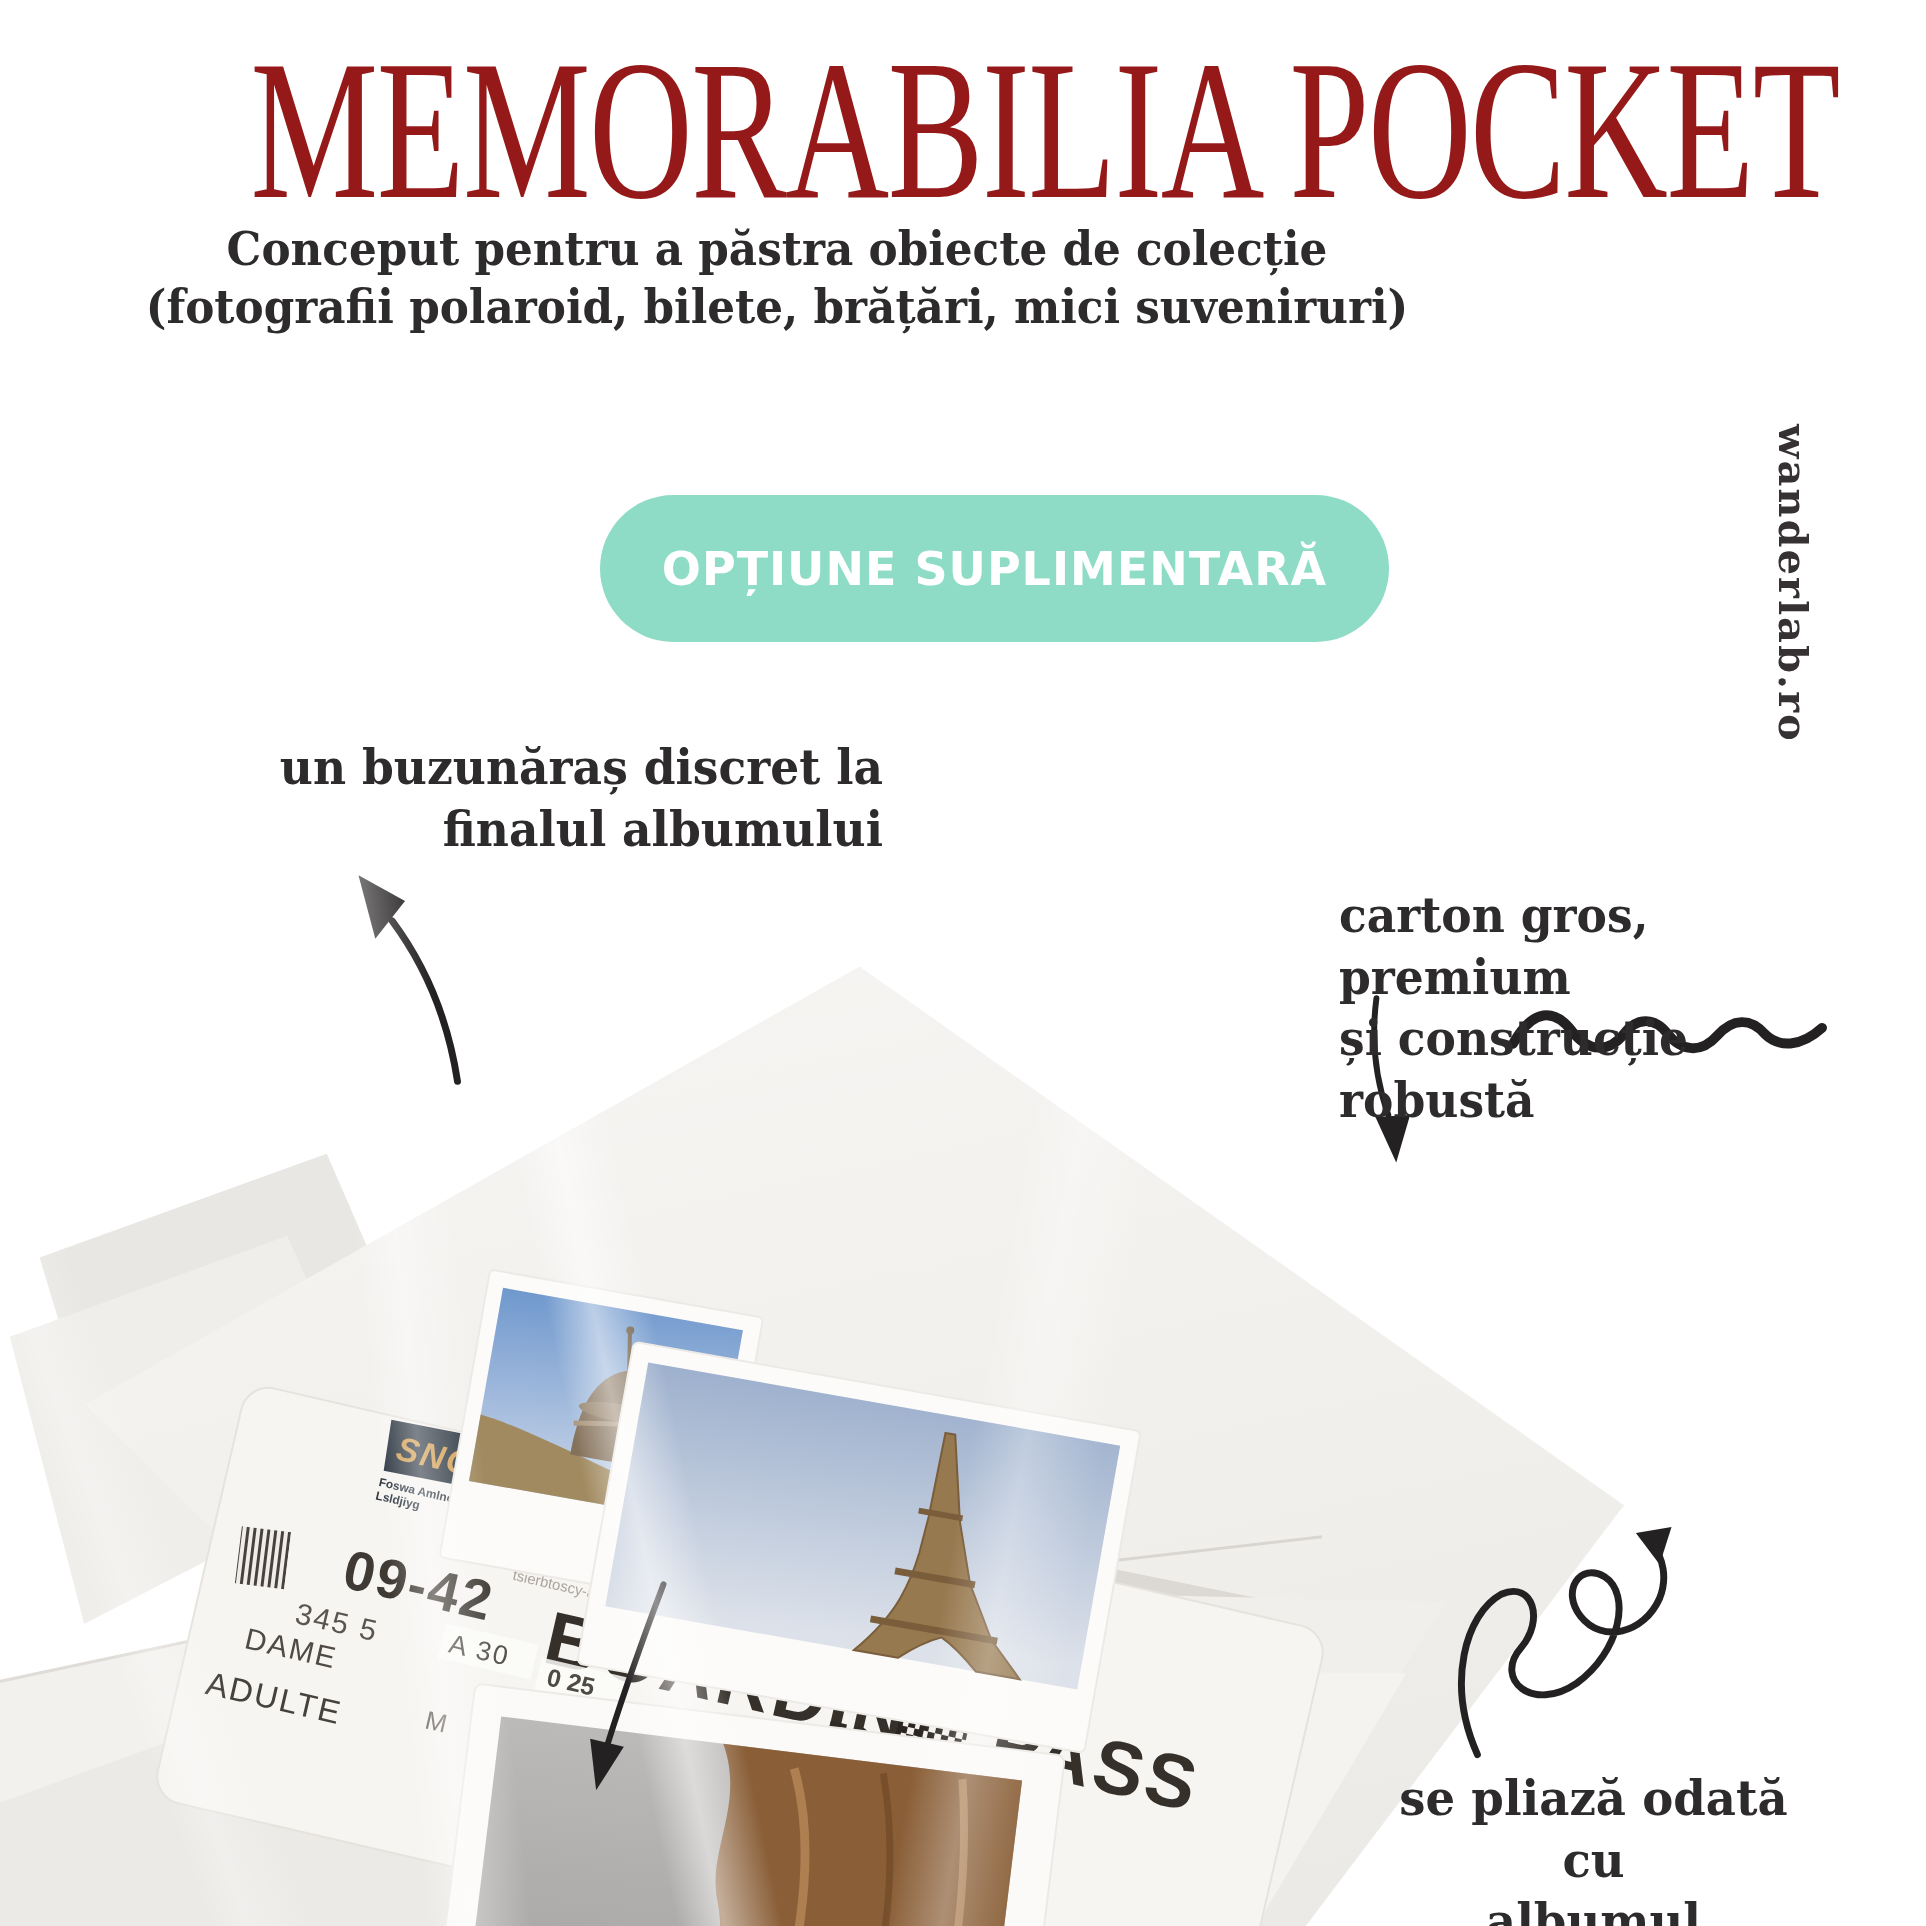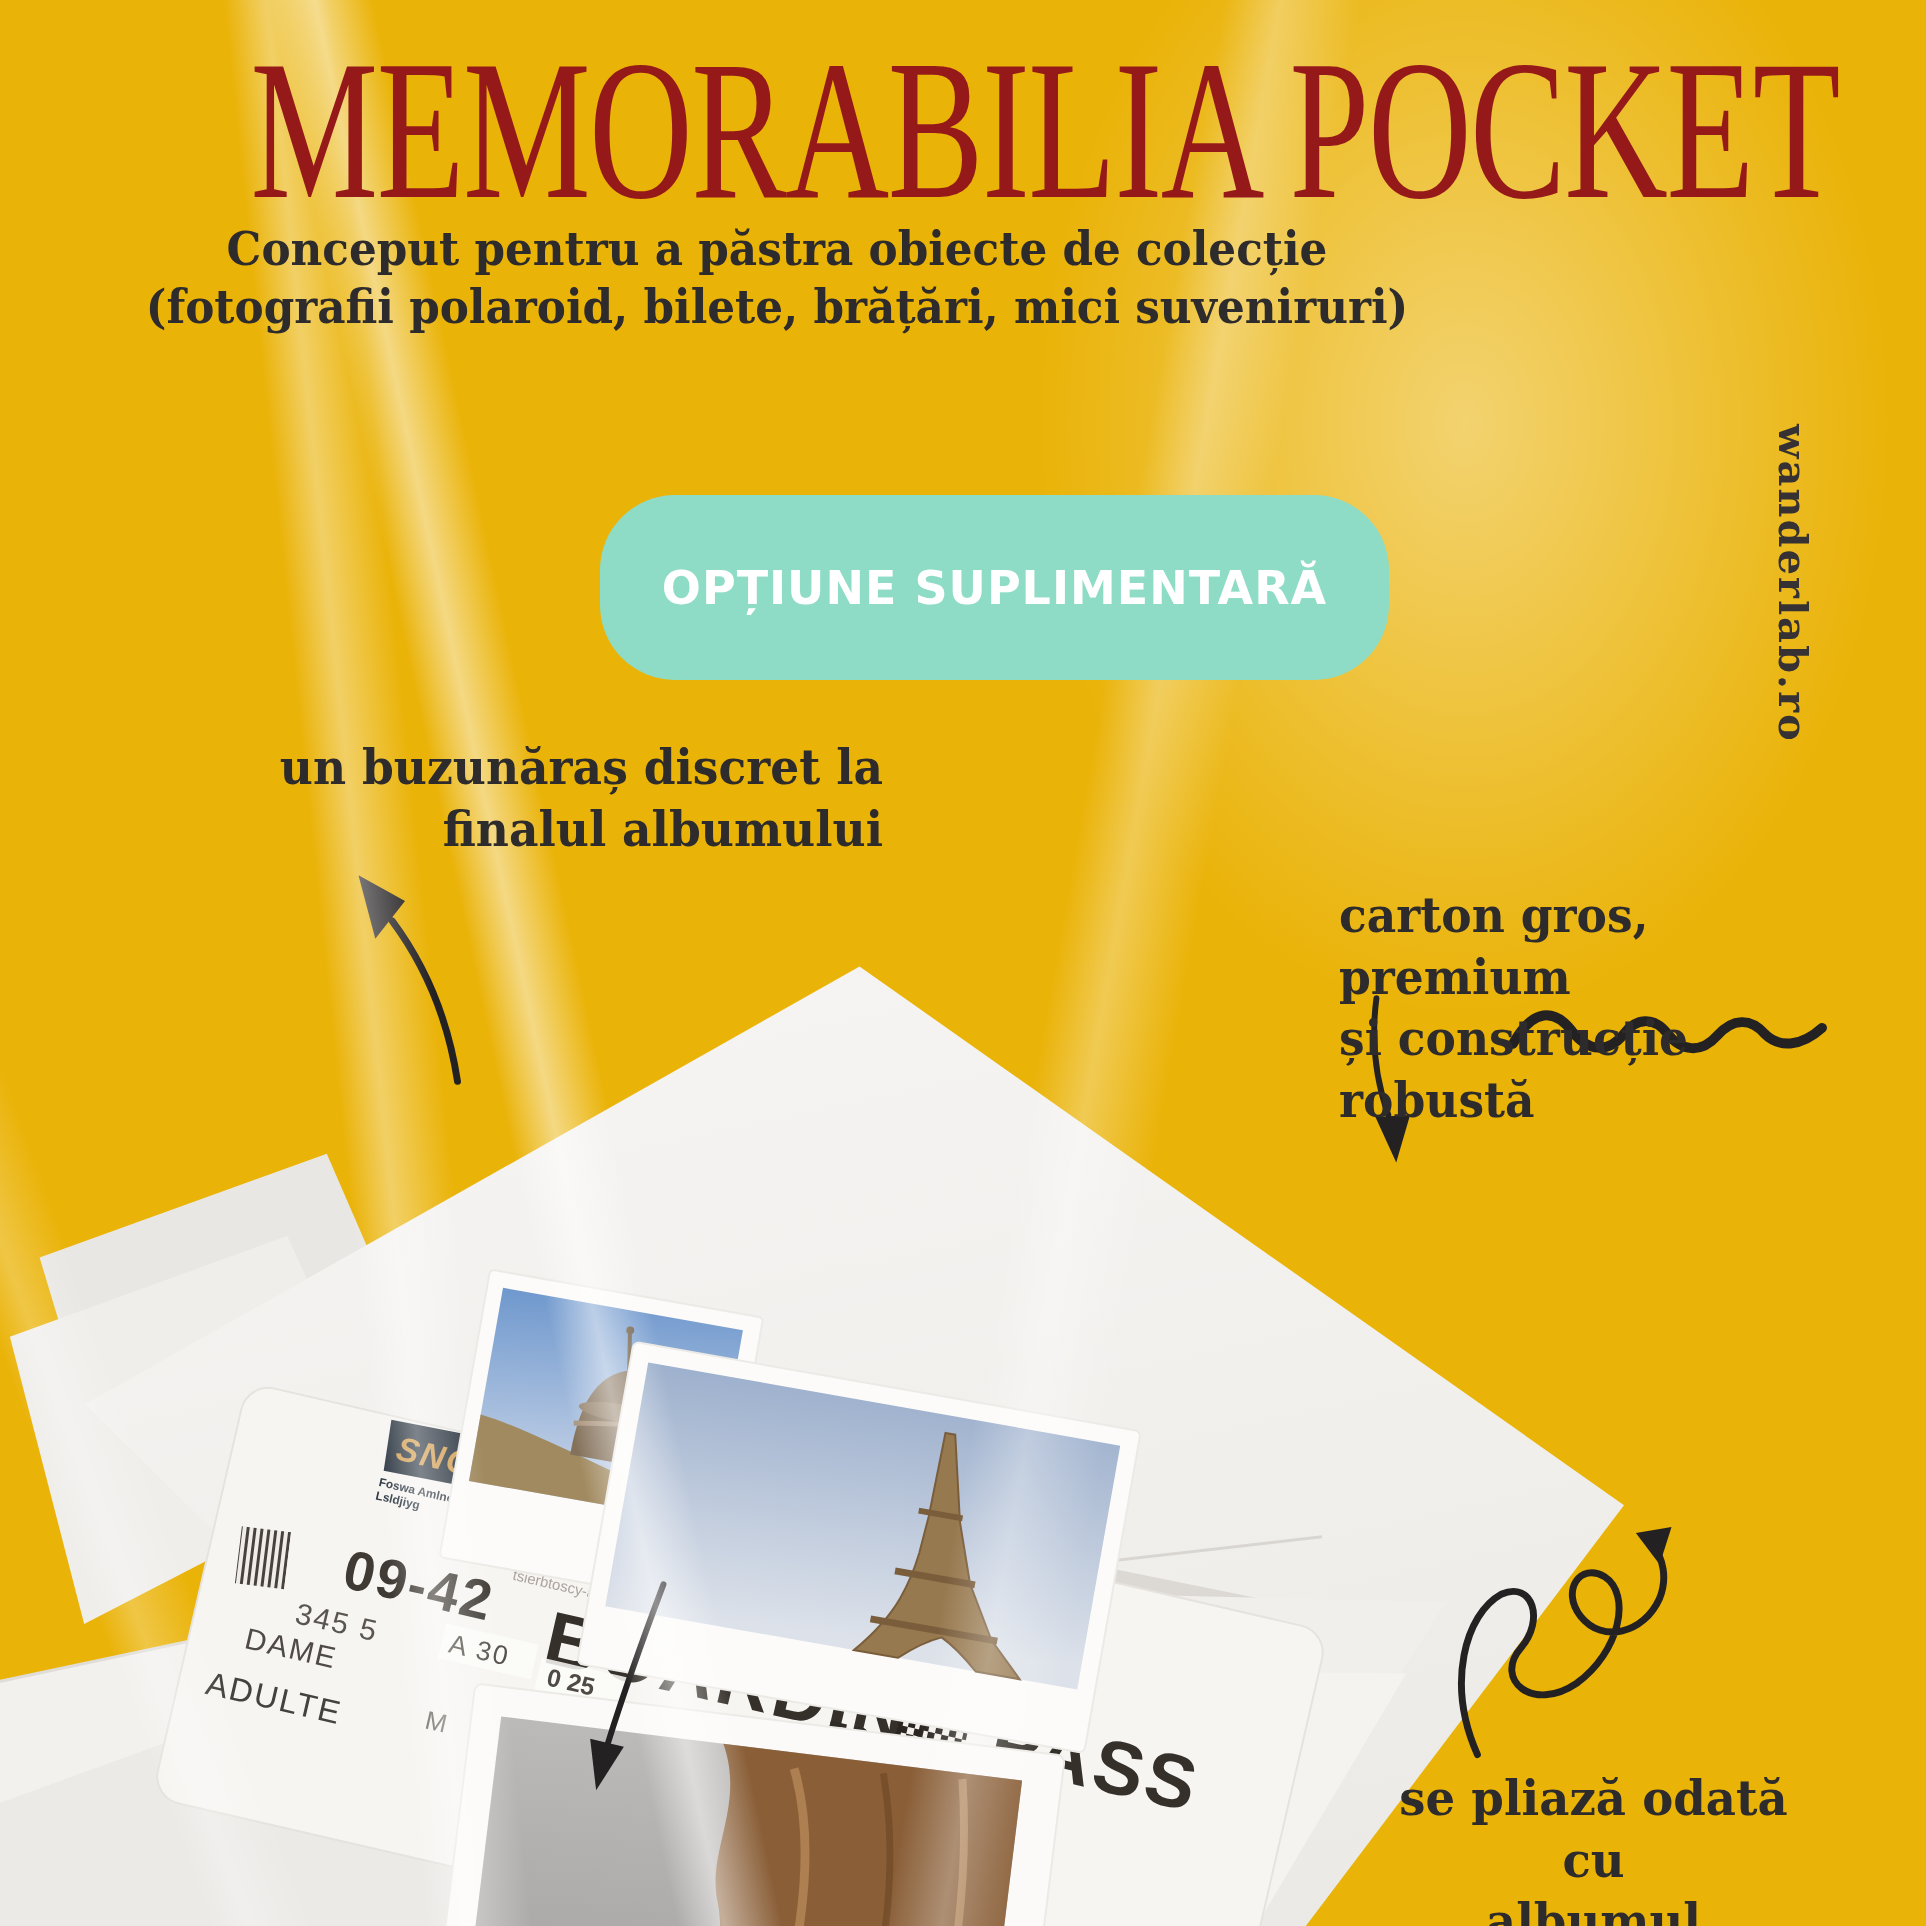--- a/index.html
+++ b/index.html
@@ -1,32 +1,32 @@
 <!DOCTYPE html>
 <html><head>
 <meta charset="utf-8">
 <style>
   html,body{margin:0;padding:0;background:#e8e2e4;}
-  #canvas{position:relative;width:1927px;height:1927px;overflow:hidden;background:#eab308;
+  #canvas{position:relative;width:1927px;height:1927px;overflow:hidden;background:#ffffff;
           font-family:"DejaVu Serif",serif;}
   .streaks{position:absolute;inset:0;pointer-events:none;
     background:
       linear-gradient(78deg, rgba(255,255,255,0) 29%, rgba(255,255,255,.50) 31%, rgba(255,255,255,0) 33.5%),
       linear-gradient(84deg, rgba(255,255,255,0) 20%, rgba(255,255,255,.38) 22%, rgba(255,255,255,0) 25%),
       linear-gradient(100deg, rgba(255,255,255,0) 54%, rgba(255,255,255,.30) 56.5%, rgba(255,255,255,0) 60%),
       linear-gradient(70deg, rgba(255,255,255,0) 8%, rgba(255,255,255,.25) 9.5%, rgba(255,255,255,0) 12%),
       radial-gradient(614px 851px at 76% 22%, rgba(255,255,255,.42), rgba(255,255,255,0) 70%);}
   .abs{position:absolute;}
   #title{left:0;right:0;top:30px;text-align:center;white-space:nowrap;
     font-family:"Liberation Serif",serif;font-weight:400;font-size:194px;line-height:1.0;
     color:#951919;transform:scale(0.74,1.03);transform-origin:center top;letter-spacing:-2px;}
   #subtitle{left:0;width:1554px;top:220px;text-align:center;
     font-weight:700;font-size:46px;line-height:1.27;color:#2d2b2b;
     transform:scaleX(0.95);transform-origin:center top;}
-  #badge{left:600px;top:495px;width:789px;height:185px;border-radius:75px;
+  #badge{left:600px;top:495px;width:789px;height:147px;border-radius:75px;
     display:flex;align-items:center;justify-content:center;cursor:pointer;
     font-family:"DejaVu Sans",sans-serif;font-weight:700;font-size:46px;color:#ffffff;letter-spacing:1px;}
   #brand{left:1770px;top:424px;writing-mode:vertical-rl;
     font-weight:700;font-size:40px;color:#363233;letter-spacing:2px;}
   .ann{font-weight:700;font-size:49px;line-height:1.26;color:#2d2b2b;}
   #ann-pocket{left:178px;width:705px;top:737px;text-align:right;transform:scaleX(0.93);transform-origin:right top;}
   #ann-material{left:1339px;top:885px;text-align:left;transform:scaleX(0.93);transform-origin:left top;}
   #ann-fold{left:1361px;width:465px;top:1768px;text-align:center;transform:scaleX(0.95);transform-origin:center top;}
   .ln{display:block;}
   svg{display:block;}

